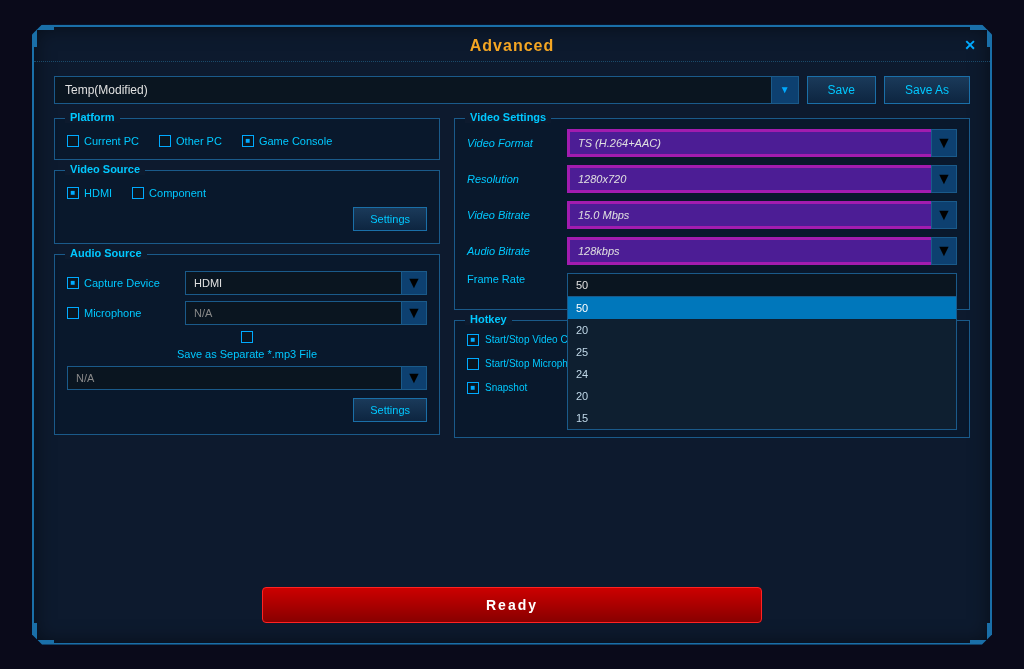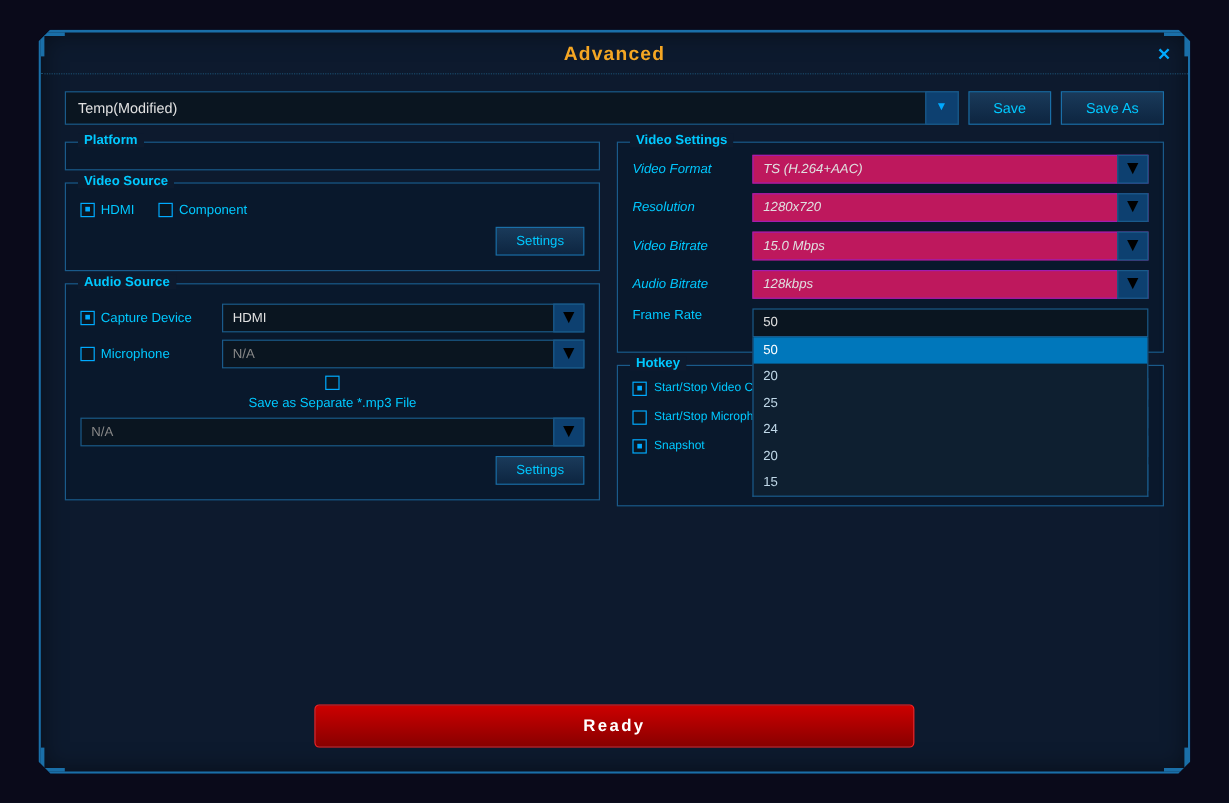--- a/index.html
+++ b/index.html
@@ -116,21 +116,21 @@
       white-space: nowrap;
     }
 
     
     .main-panels {
       display: flex;
       gap: 14px;
     }
 
     .left-panel {
-      width: 446px;
+      width: 386px;
       display: flex;
       flex-direction: column;
       gap: 10px;
     }
 
     .right-panel {
       flex: 1;
       display: flex;
       flex-direction: column;
       gap: 0;
@@ -282,22 +282,22 @@
       flex-shrink: 0;
     }
 
     .vs-dropdown-wrapper {
       flex: 1;
       position: relative;
     }
 
     .vs-dropdown {
       width: 100%;
-      background: #be185d;
-      border: 1px solid #a21caf;
+      background: #4c1d95;
+      border: 3px solid #a21caf;
       color: #e0e0e0;
       padding: 5px 30px 5px 8px;
       font-size: 11px;
       appearance: none;
     }
 
     .vs-arrow {
       position: absolute;
       right: 0;
       top: 0;
@@ -497,20 +497,34 @@
         <button class="btn-save-as">Save As</button>
       </div>
     </div>
 
     <div class="main-panels">
 
       <div class="left-panel">
 
         <div class="panel-box">
           <span class="panel-box-title">Platform</span>
+          <div class="checkbox-row">
+            <div class="checkbox-item">
+              <div class="custom-checkbox"></div>
+              <span>Current PC</span>
+            </div>
+            <div class="checkbox-item">
+              <div class="custom-checkbox"></div>
+              <span>Other PC</span>
+            </div>
+            <div class="checkbox-item">
+              <div class="custom-checkbox checked"></div>
+              <span>Game Console</span>
+            </div>
+          </div>
         </div>
 
         <div class="panel-box">
           <span class="panel-box-title">Video Source</span>
           <div class="video-source-row">
             <div class="checkbox-item">
               <div class="custom-checkbox checked"></div>
               <span>HDMI</span>
             </div>
             <div class="checkbox-item">

